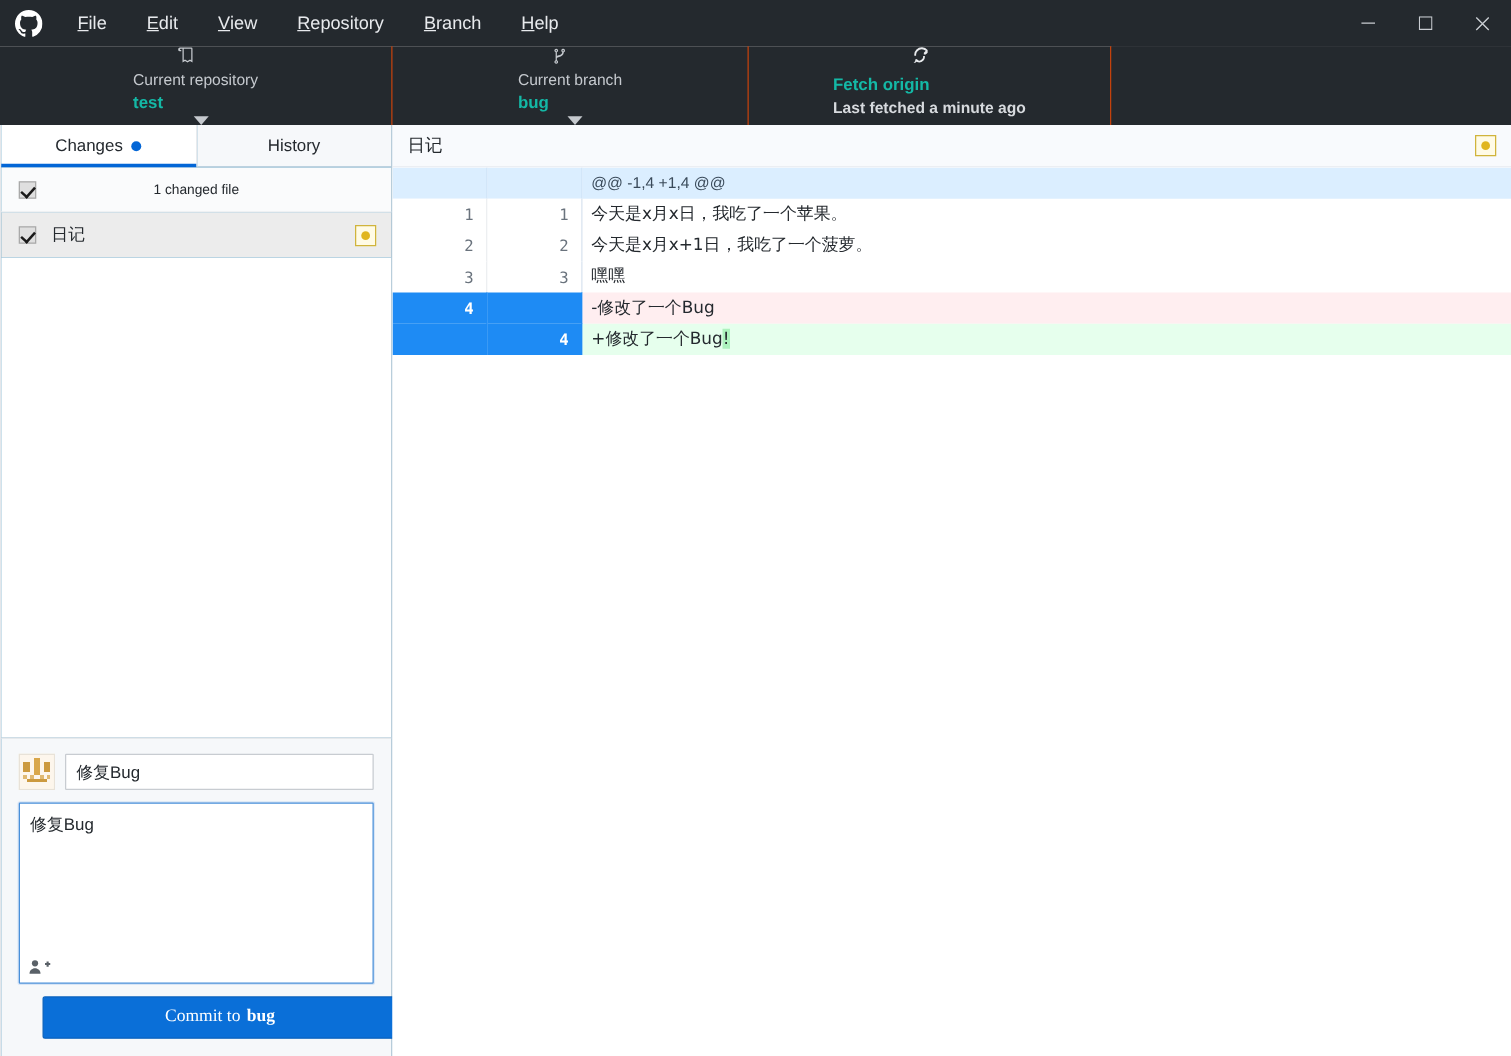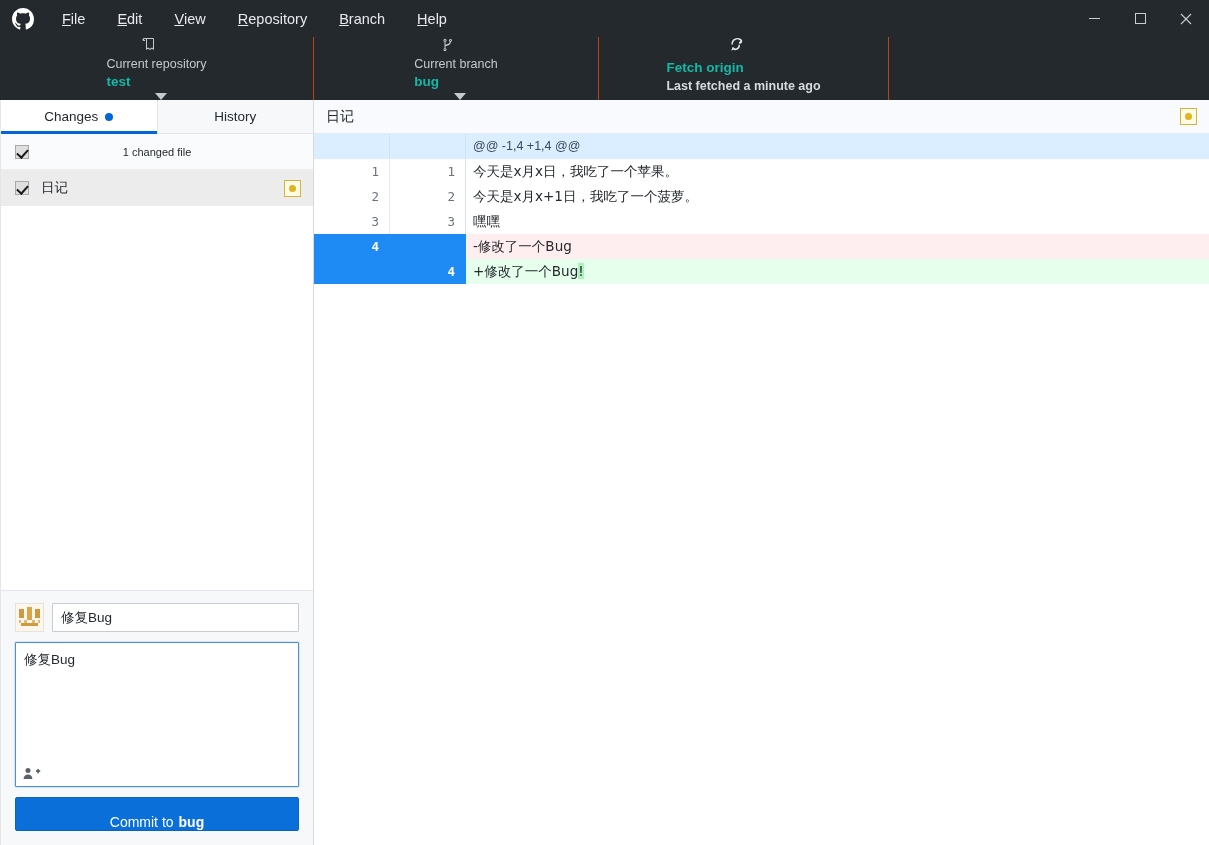--- a/index.html
+++ b/index.html
@@ -127,22 +127,22 @@
     width: 100%; height: 100%; border: none; resize: none; outline: none;
     font-family: "Liberation Sans", "DejaVu Sans", sans-serif; font-size: 13.5px;
     color: #24292e; padding: 8px 8px 26px 8px; background: transparent; line-height: 18px;
   }
   .coauthor-btn {
     position: absolute; left: 7px; bottom: 5px; width: 20px; height: 16px;
     display: flex; align-items: center; cursor: default;
   }
   .commit-btn {
     margin-top: 10px; width: 100%; height: 34px; background: #0a6fd8; border: 1px solid #0a62bd;
-    color: #fff; font-size: 14px; display: flex; align-items: flex-end; justify-content: center;
-    cursor: default; border-radius: 2px; font-family: Liberation Sans, sans-serif;
+    color: #fff; font-size: 14px; display: flex; align-items: center; justify-content: center;
+    cursor: default; border-radius: 2px; font-family: Liberation Serif, serif; margin-left: 19px;
   }
   .commit-btn b { margin-left: 5px; }
 
   
   .diffpane { flex: 1; height: 745px; background: #fff; display: flex; flex-direction: column; position: relative; }
   .diff-header {
     height: 34px; flex: none; background: #f8fafd; border-bottom: 1px solid #e6eaef;
     display: flex; align-items: center; padding: 0 12px 0 12px;
   }
   .diff-file-name { font-size: 14px; color: #24292e; flex: 1; }

